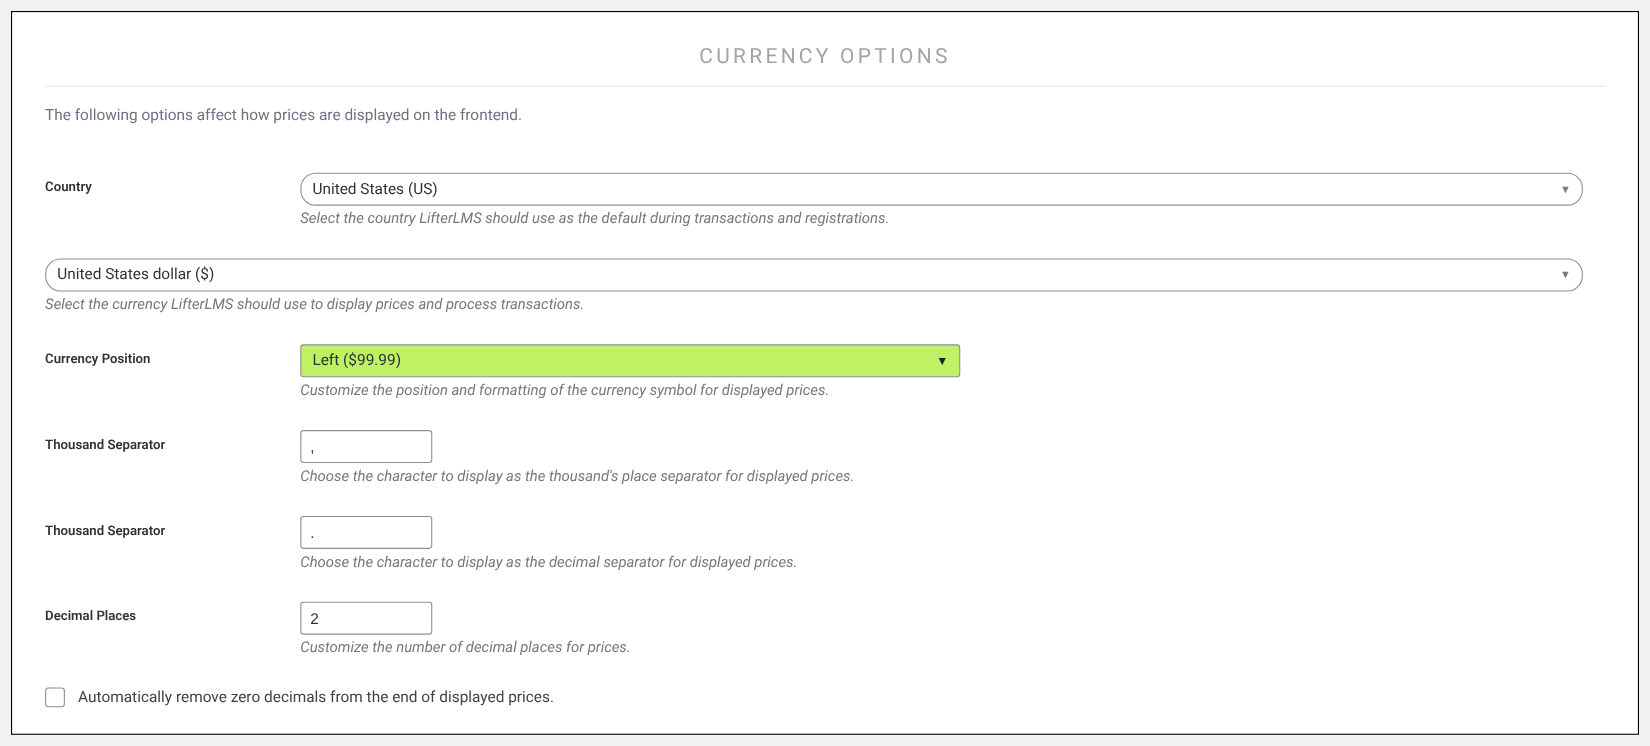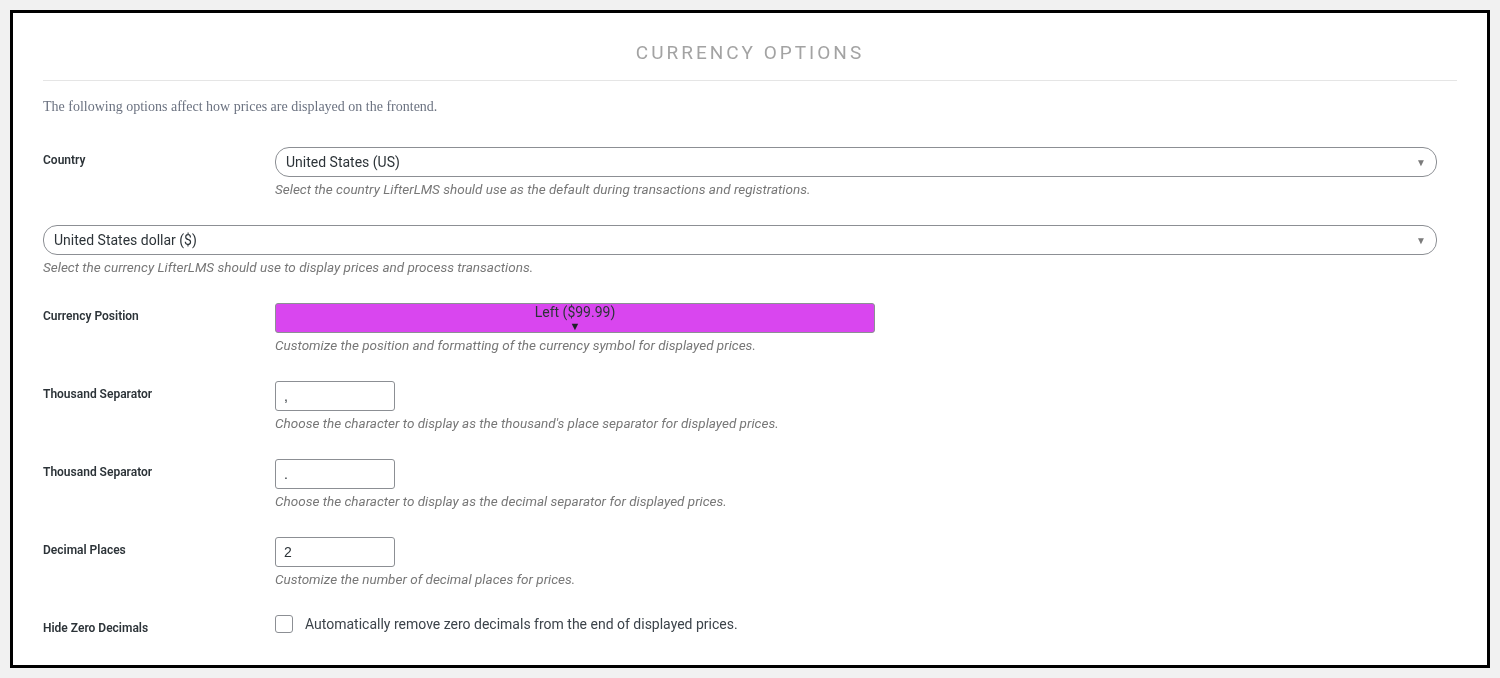--- a/index.html
+++ b/index.html
@@ -9,40 +9,39 @@
     }
     body {
       font-family: -apple-system, BlinkMacSystemFont, "Segoe UI", Roboto, Helvetica, Arial, sans-serif;
       background: #f1f1f1;
       padding: 10px;
       color: #3c434a;
       font-size: 14px;
     }
     .panel {
       background: #ffffff;
-      border: 3px solid #000000;
+      border: 1px solid #000000;
       padding: 18px 20px 24px 20px;
       min-height: 658px;
     }
     .section-title {
       text-align: center;
       font-size: 19px;
       letter-spacing: 3px;
       color: #a3a3a3;
       font-weight: 400;
       padding: 10px 0 16px 0;
       border-bottom: 1px solid #e5e5e5;
       margin: 0 10px 18px 10px;
     }
     .description-top {
       color: #6b7280;
       font-size: 14px;
-      margin-bottom: 32px;
+      margin-bottom: 44px;
       padding-left: 10px;
-      font-family: Liberation Serif, serif;
     }
     .field-row {
       display: flex;
       align-items: flex-start;
       margin-bottom: 28px;
       padding-left: 10px;
     }
     .field-label {
       width: 232px;
       flex-shrink: 0;
@@ -69,25 +68,24 @@
       color: #2c3338;
     }
     .select-medium {
       display: flex;
       align-items: center;
       justify-content: space-between;
       width: 600px;
       height: 30px;
       border: 1px solid #8c8f94;
       border-radius: 3px;
-      background: #d946ef;
+      background: #bef264;
       padding: 0 10px;
       cursor: pointer;
       color: #2c3338;
-      flex-direction: column;
     }
     .select-arrow-small {
       color: #7b7b7b;
       font-size: 10px;
     }
     .select-arrow-big {
       color: #1d2327;
       font-size: 11px;
     }
     .input-small {
@@ -181,21 +179,20 @@
 
   <div class="field-row">
     <div class="field-label">Decimal Places</div>
     <div class="field-content">
       <input type="text" class="input-small" value="2" style="">
       <div class="help-text">Customize the number of decimal places for prices.</div>
     </div>
   </div>
 
   <div class="field-row" style="margin-bottom:0;">
-    <div class="field-label">Hide Zero Decimals</div>
     <div class="field-content">
       <div class="checkbox-row">
         <div class="checkbox"></div>
         <span class="checkbox-label">Automatically remove zero decimals from the end of displayed prices.</span>
       </div>
     </div>
   </div>
 
 </div>
 

